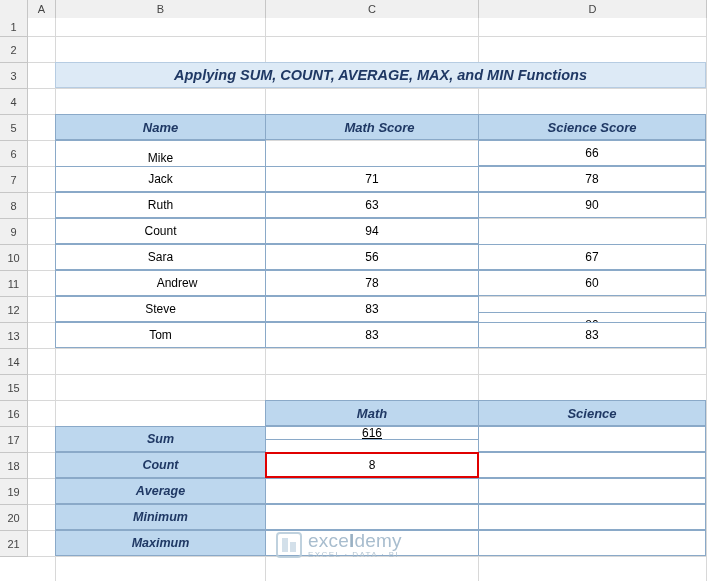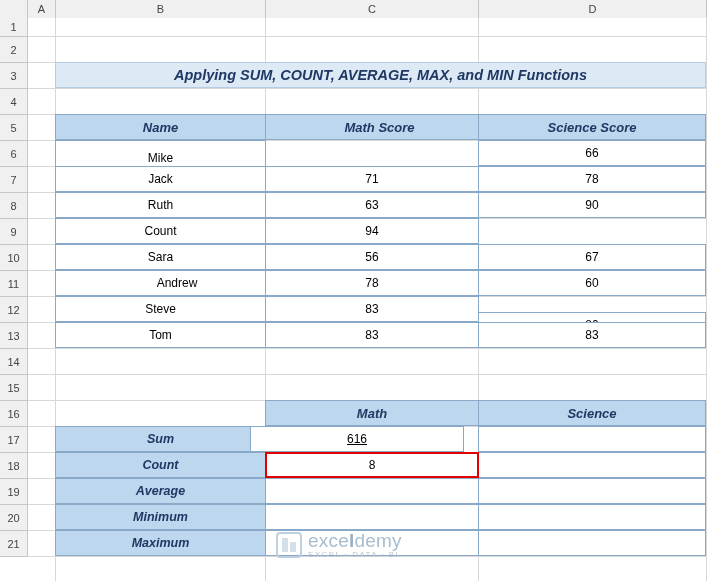--- a/index.html
+++ b/index.html
@@ -263,21 +263,21 @@
     <div class="blk cell" style="left:450px; top:294px; width:228px; height:26px;">80</div>
 
     <div class="blk cell" style="left:27px; top:304px; width:211px; height:26px;">Tom</div>
     <div class="blk cell" style="left:237px; top:304px; width:214px; height:26px;">83</div>
     <div class="blk cell" style="left:450px; top:304px; width:228px; height:26px;">83</div>
 
     <div class="blk hdr" style="left:237px; top:382px; width:214px; height:26px;">Math</div>
     <div class="blk hdr" style="left:450px; top:382px; width:228px; height:26px;">Science</div>
 
     <div class="blk lbl" style="left:27px; top:408px; width:211px; height:26px;">Sum</div>
-    <div class="blk cell" style="left:222px; top:408px; width:214px; height:26px;text-decoration:underline;">616</div>
+    <div class="blk cell" style="left:237px; top:408px; width:214px; height:14px;text-decoration:underline;">616</div>
     <div class="blk cell" style="left:450px; top:408px; width:228px; height:26px;"></div>
 
     <div class="blk lbl" style="left:27px; top:434px; width:211px; height:26px;">Count</div>
     <div class="blk cell selected" style="left:237px; top:434px; width:214px; height:26px;">8</div>
     <div class="blk cell" style="left:450px; top:434px; width:228px; height:26px;"></div>
 
     <div class="blk lbl" style="left:27px; top:460px; width:211px; height:26px;">Average</div>
     <div class="blk cell" style="left:237px; top:460px; width:214px; height:26px;"></div>
     <div class="blk cell" style="left:450px; top:460px; width:228px; height:26px;"></div>
 

